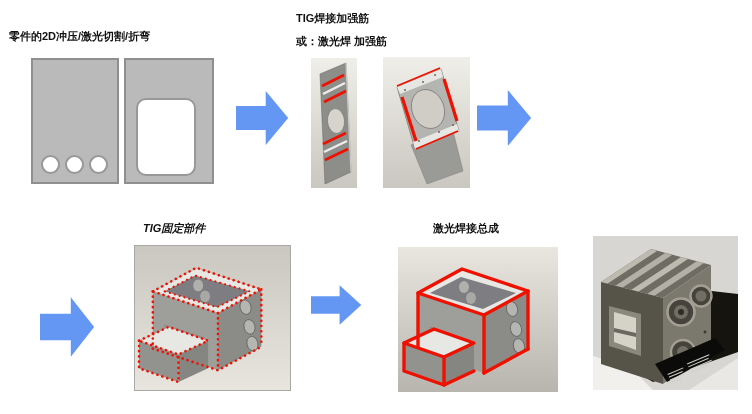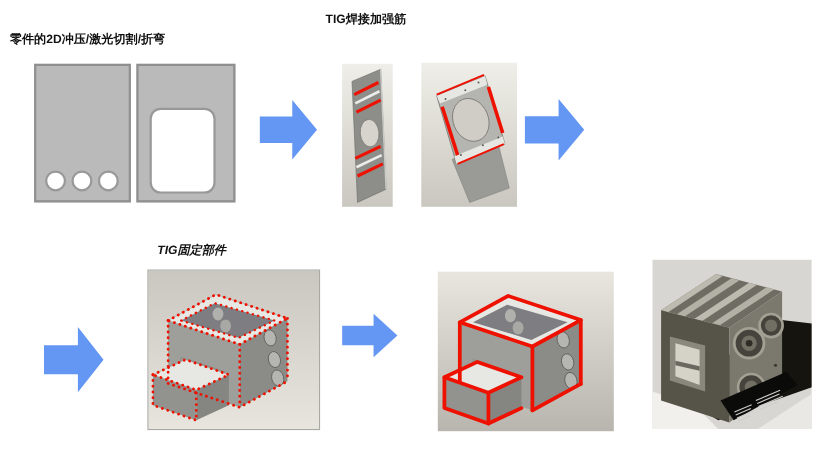--- a/index.html
+++ b/index.html
@@ -46,22 +46,24 @@
   .weld-solid{stroke:var(--weld-red,#ee1100);stroke-width:3.4;fill:none;stroke-linecap:round;stroke-linejoin:round;}
 </style>
 </head>
 <body>
 
 <div id="canvas">
 
   <div class="title t1">零件的2D冲压/激光切割/折弯</div>
   <div class="title t2">
     <div>TIG焊接加强筋</div>
+    <div>或：激光焊 加强筋</div>
   </div>
   <div class="title t3">TIG固定部件</div>
+  <div class="title t4">激光焊接总成</div>
 
   <div class="panel panel-a">
     <div class="hole-circle hc1"></div>
     <div class="hole-circle hc2"></div>
     <div class="hole-circle hc3"></div>
   </div>
   <div class="panel panel-b">
     <div class="cutout"></div>
   </div>
 

